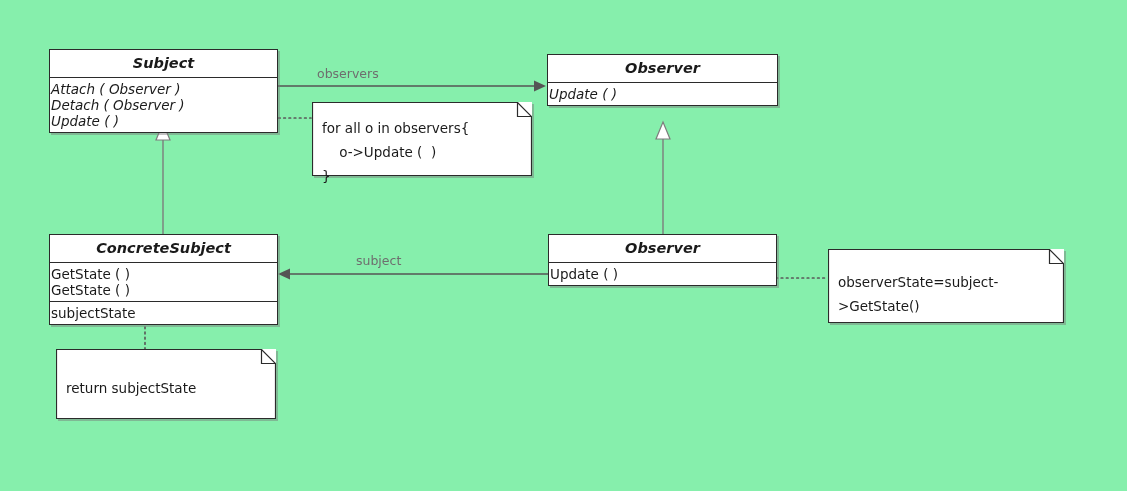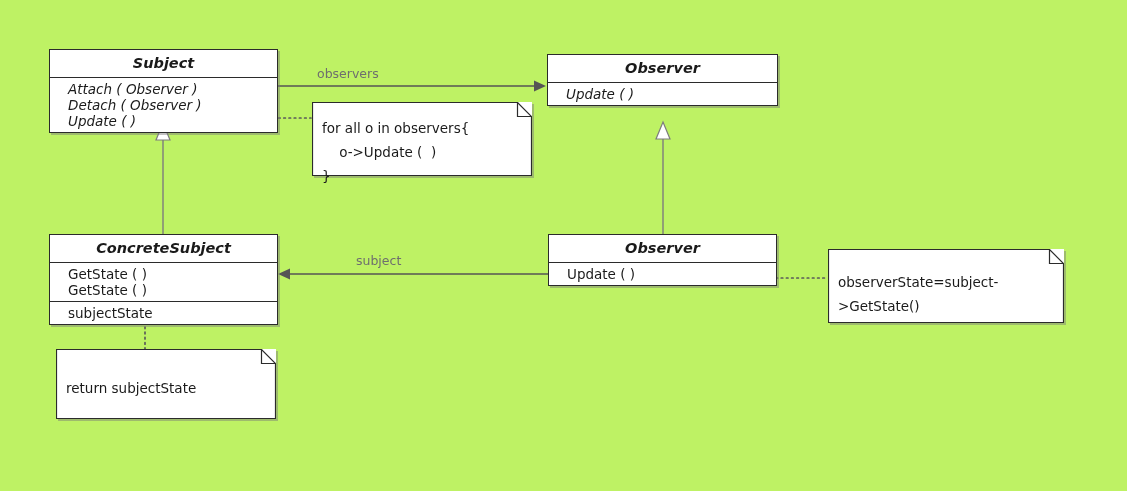--- a/index.html
+++ b/index.html
@@ -1,32 +1,32 @@
 <!DOCTYPE html>
 <html><head>
 <meta charset="utf-8">
 <style>
   html,body{margin:0;padding:0;background:#000;}
   body{width:1127px;height:491px;overflow:hidden;
        font-family:"DejaVu Sans","Liberation Sans",sans-serif;}
-  #canvas{position:relative;width:1127px;height:491px;background:#bef264;}
+  #canvas{position:relative;width:1127px;height:491px;background:#86efac;}
 
   svg.layer{position:absolute;left:0;top:0;width:1127px;height:491px;overflow:visible;}
   svg.lines{z-index:1;}
 
   
   .umlclass{position:absolute;background:#ffffff;border:1px solid #2b2b2b;
             box-sizing:border-box;z-index:3;
             box-shadow:2px 2px 0 rgba(120,120,120,.45);}
   .umlclass .title{text-align:center;color:#1a1a1a;font-size:14.5px;
                    font-weight:bold;padding:6px 4px 5px 4px;line-height:1.1;font-style:italic;}
   .umlclass .title.abstract{font-style:italic;}
   .umlclass .compartment{border-top:1px solid #2b2b2b;padding:3px 0 3px 0;}
   .umlclass .member{color:#1a1a1a;font-size:13.5px;line-height:16px;
-                    padding:0 18px;white-space:nowrap;}
+                    padding:0 1px;white-space:nowrap;}
   .umlclass .member.abstract{font-style:italic;}
 
   
   .note{position:absolute;background:#ffffff;box-sizing:border-box;z-index:3;
         box-shadow:2px 2px 0 rgba(120,120,120,.45);}
   .note .noteborder{position:absolute;left:0;top:0;width:100%;height:100%;}
   .note .notetext{position:absolute;left:10px;right:12px;color:#1a1a1a;
                   font-size:13.5px;line-height:24px;white-space:pre-wrap;}
 
   

